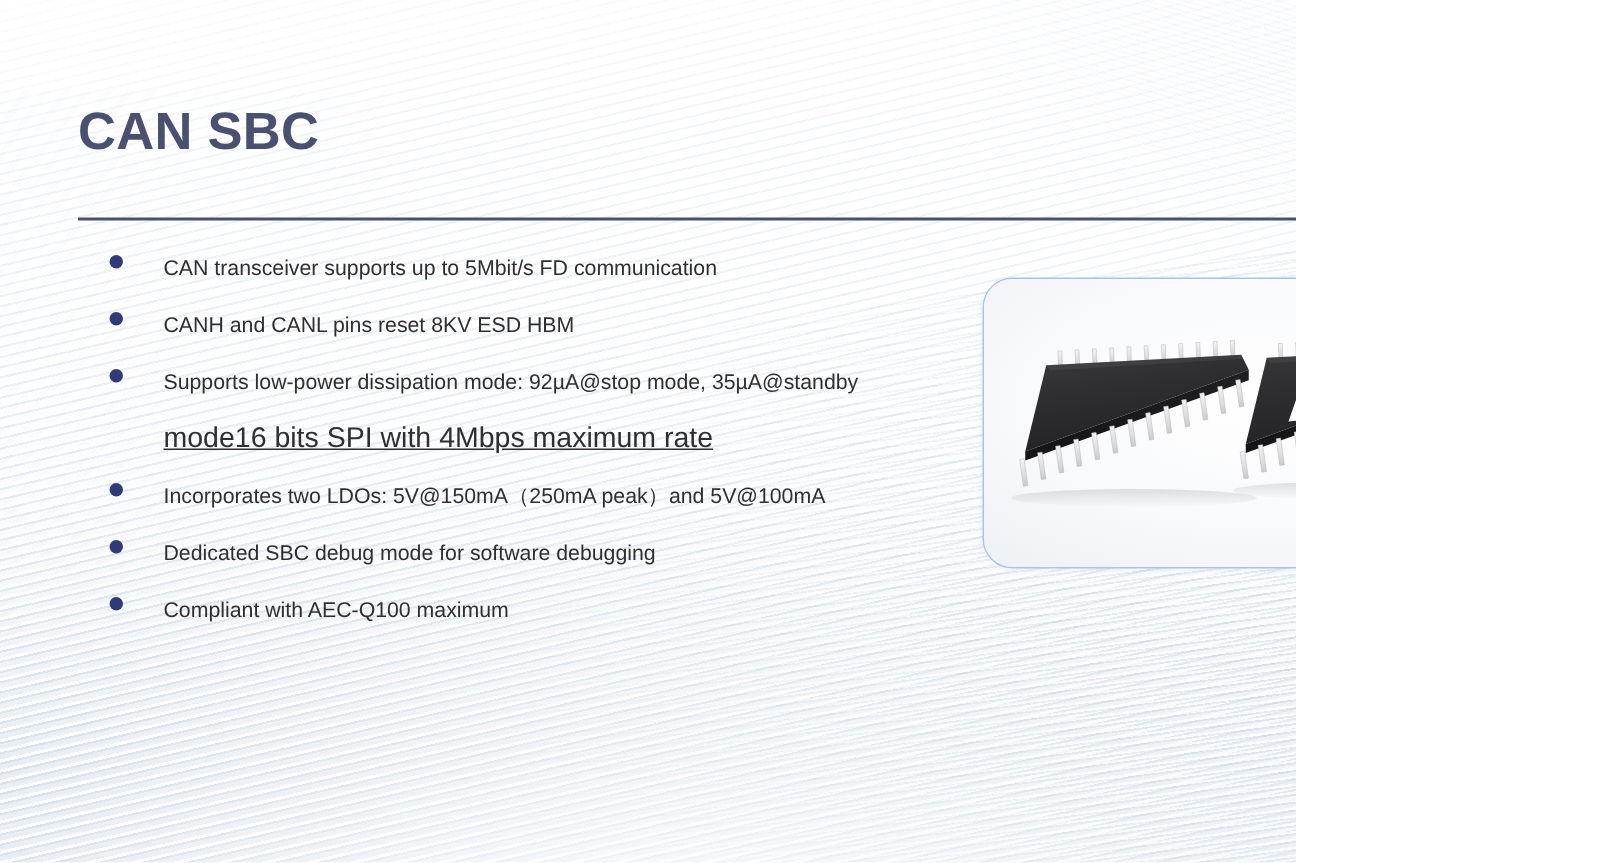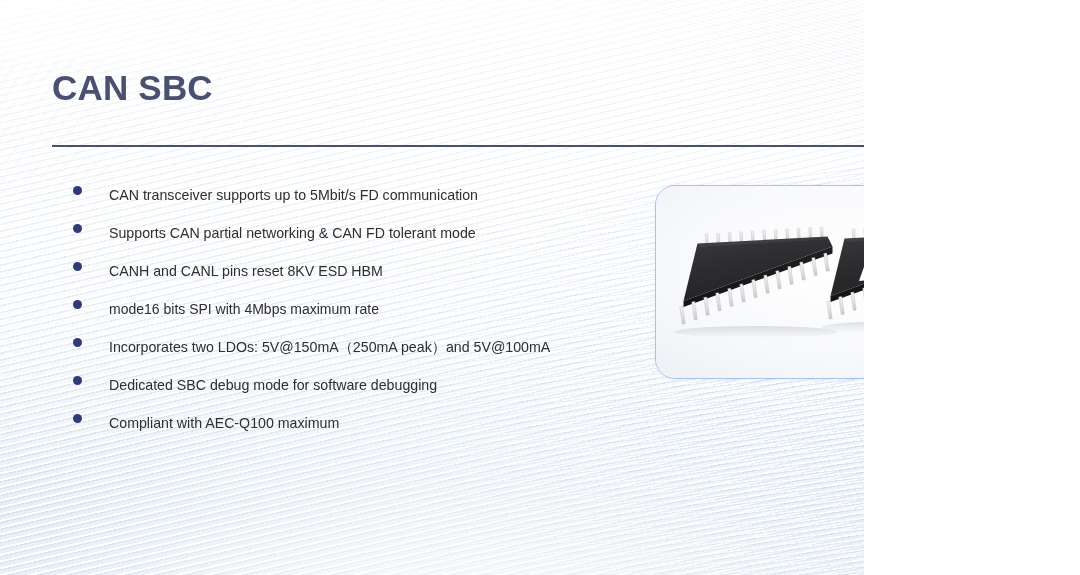--- a/index.html
+++ b/index.html
@@ -159,21 +159,21 @@
     top: 145px;
     width: 976px;
     height: 2px;
     background: #4a5070;
   }
 
   
   .bullets {
     position: absolute;
     left: 52px;
-    top: 176px;
+    top: 160px;
     width: 900px;
   }
   .bullet-row {
     position: relative;
     display: block;
     padding-left: 57px;
     margin-bottom: 0;
   }
   .bullet-dot {
     position: absolute;
@@ -186,24 +186,25 @@
   }
   .bullet-text {
     display: block;
     font-size: 14.2px;
     color: #2f2f2f;
     line-height: 38px;
     white-space: nowrap;
   }
   .bullet-line2 {
     display: block;
-    font-size: 14px;
+    font-size: 19px;
     color: #2f2f2f;
     line-height: 38px;
     white-space: nowrap;
+    text-decoration: underline;
   }
   .row-wide { width: 900px; }
 
   
   .photo-panel {
     position: absolute;
     left: 655px;
     top: 185px;
     width: 371px;
     height: 192px;
@@ -265,32 +266,29 @@
     <div class="rule"></div>
   </div>
 
   <div class="bullets">
 
     <div class="bullet-row">
       <span class="bullet-dot"></span>
       <span class="bullet-text">CAN transceiver supports up to 5Mbit/s FD communication</span>
     </div>
 
-    <div class="bullet-row">
-      <span class="bullet-dot"></span>
-      <span class="bullet-text">Supports CAN partial networking &amp; CAN FD tolerant mode</span>
-    </div>
 
     <div class="bullet-row">
       <span class="bullet-dot"></span>
       <span class="bullet-text">CANH and CANL pins reset 8KV ESD HBM</span>
     </div>
 
     <div class="bullet-row">
       <span class="bullet-dot"></span>
+      <span class="bullet-text">Supports low-power dissipation mode: 92µA@stop mode, 35µA@standby</span>
       <span class="bullet-line2">mode16 bits SPI with 4Mbps maximum rate</span>
     </div>
 
     <div class="bullet-row">
       <span class="bullet-dot"></span>
       <span class="bullet-text">Incorporates two LDOs: 5V@150mA（250mA peak）and 5V@100mA</span>
     </div>
 
 
     <div class="bullet-row">

